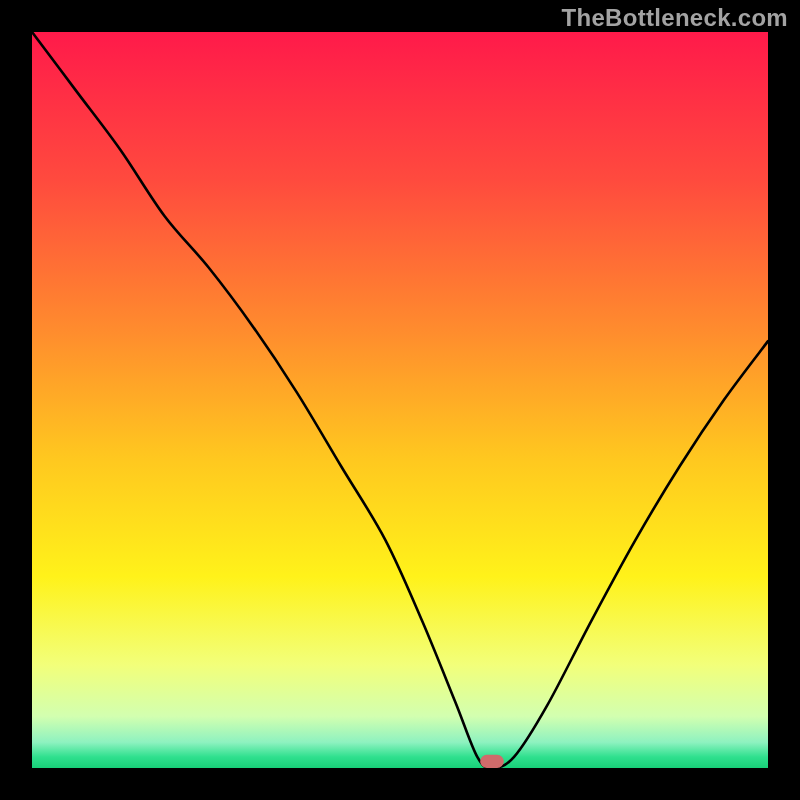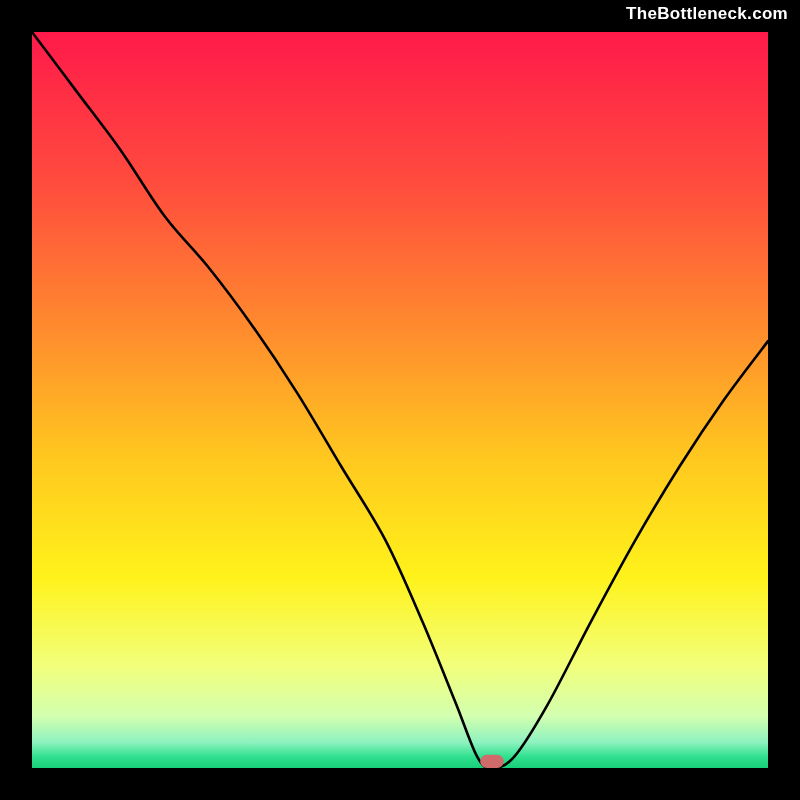--- a/index.html
+++ b/index.html
@@ -14,23 +14,23 @@
     position: relative;
     width: 800px;
     height: 800px;
     background: #000;
   }
   .watermark {
     position: absolute;
     top: 4px;
     right: 12px;
     font-family: Arial, Helvetica, sans-serif;
-    font-size: 17px;
+    font-size: 24px;
     font-weight: 600;
-    color: #ffffff;
+    color: #a3a3a3;
     letter-spacing: 0.3px;
   }
   svg {
     display: block;
   }
 </style>
 </head>
 <body>
 <div class="frame">
 

